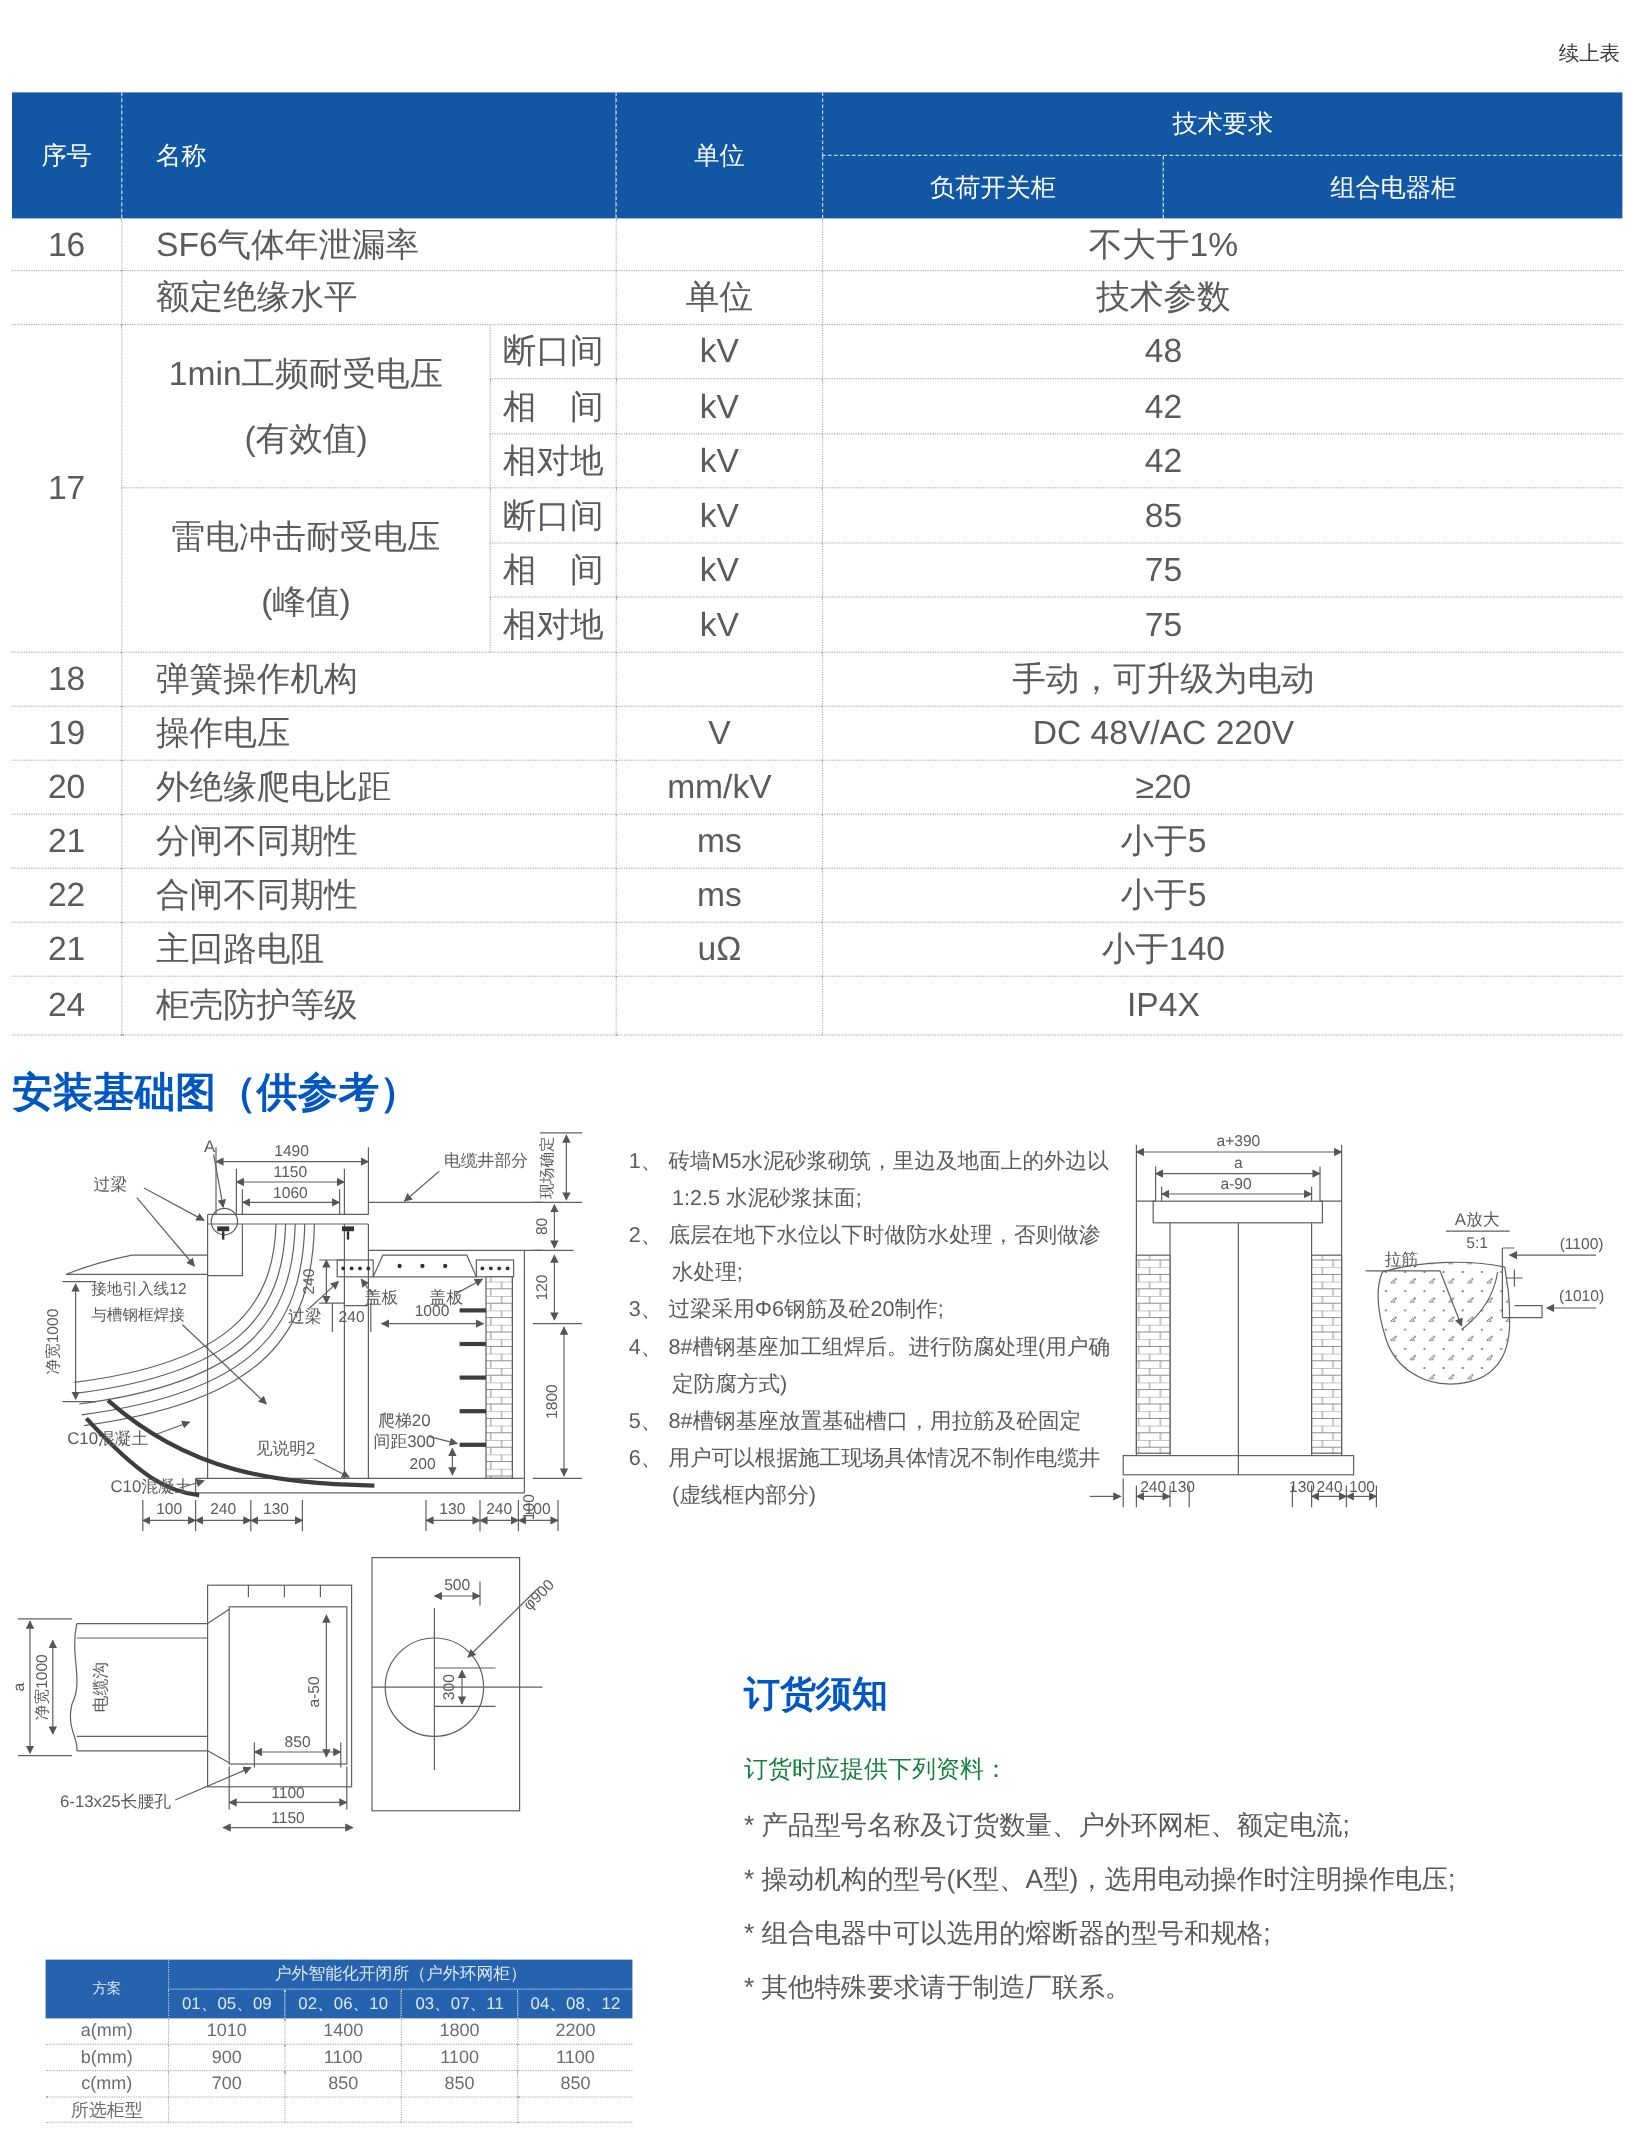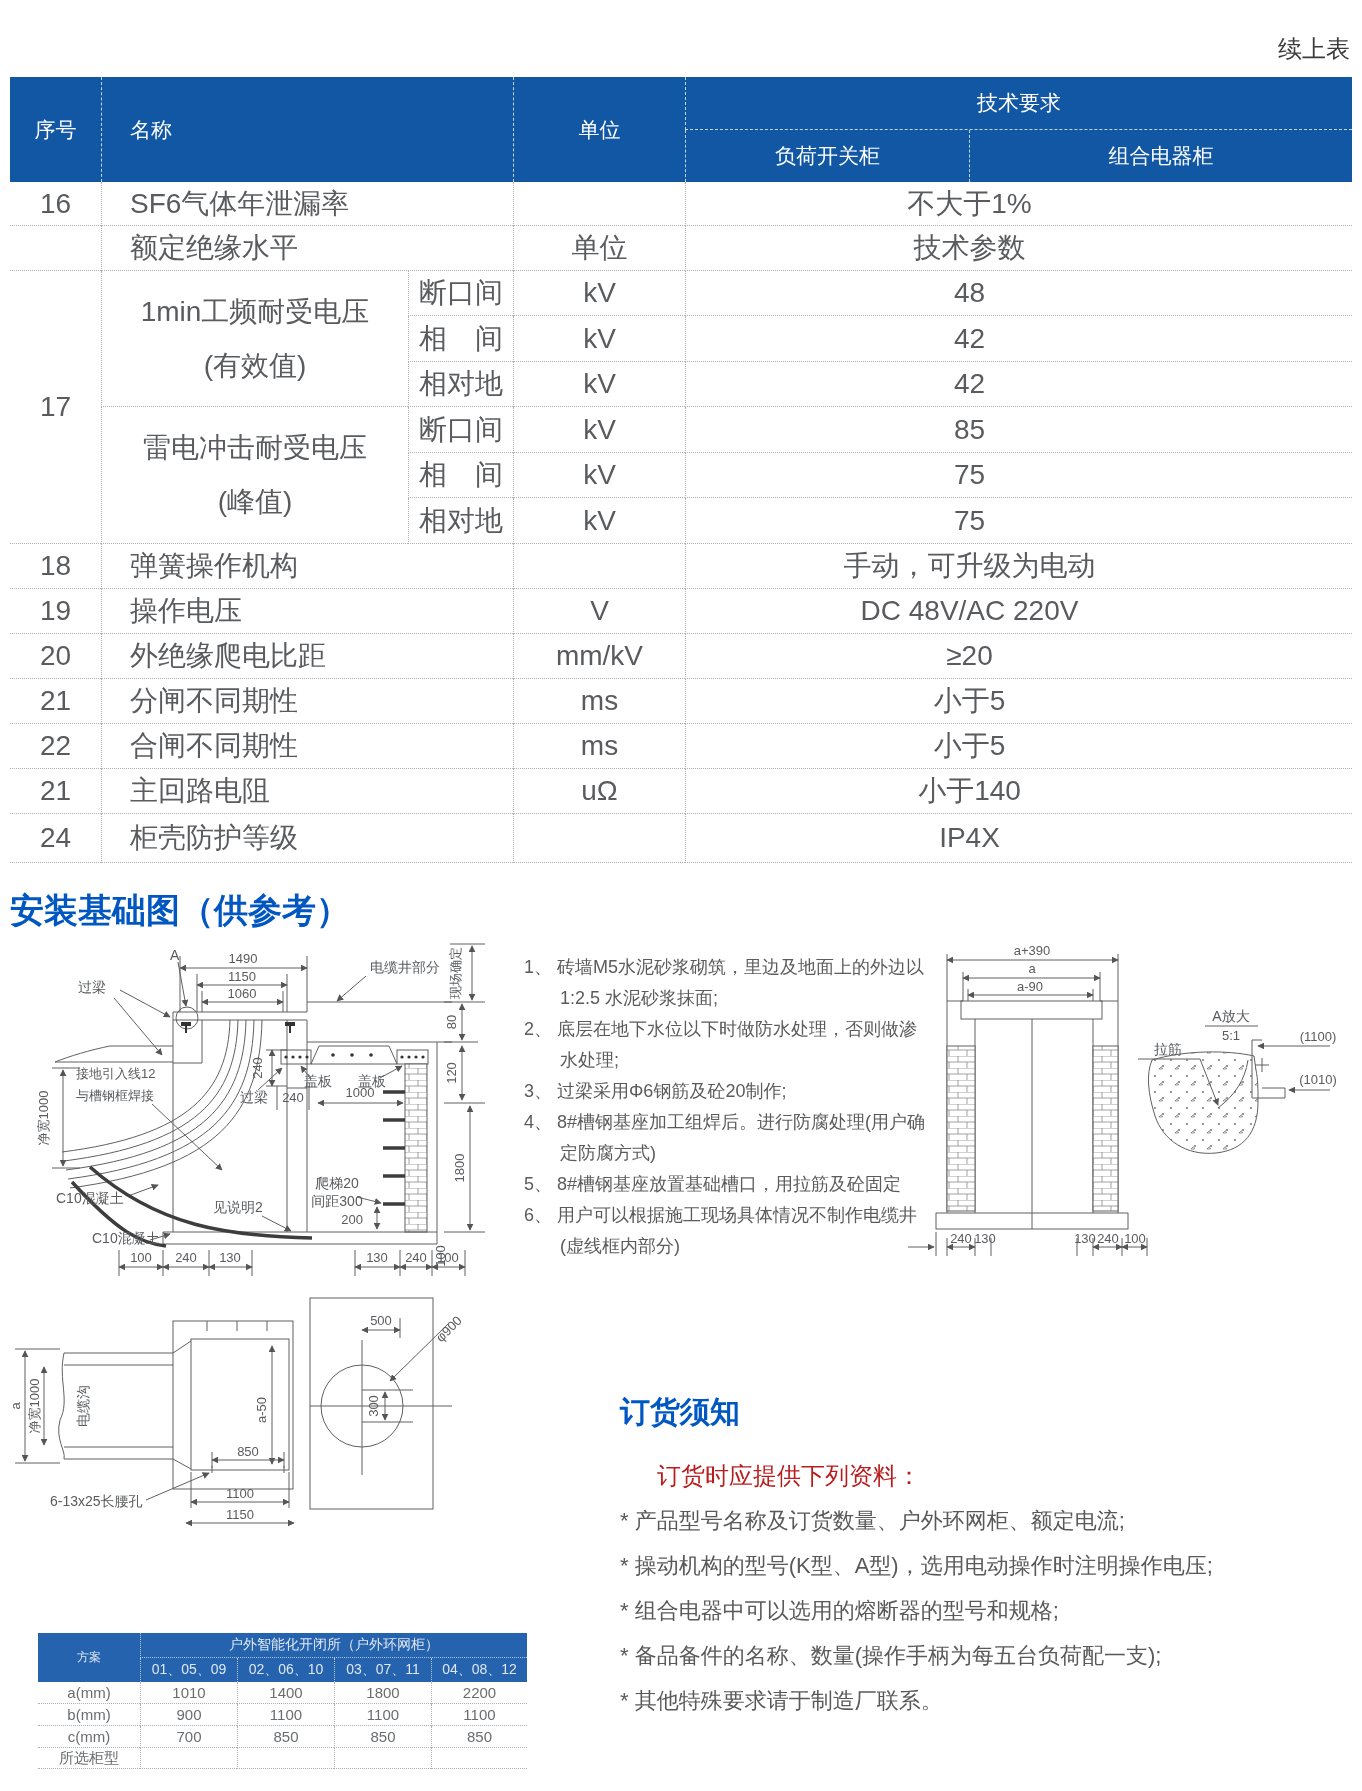--- a/index.html
+++ b/index.html
@@ -1,18 +1,18 @@
 <!DOCTYPE html>
 <html><head>
 <meta charset="utf-8">
 <style>
   html,body{margin:0;padding:0;background:#fff;}
   body{font-family:"Liberation Sans","DejaVu Sans",sans-serif;}
   #page{position:relative;width:1362px;height:1791px;background:#fff;overflow:hidden;}
-  .cont-note{position:absolute;top:33px;right:12px;font-size:24px;color:#3c3c3c;}
+  .cont-note{position:absolute;top:33px;right:12px;font-size:17px;color:#3c3c3c;}
   
   .st{position:absolute;left:10px;top:77px;width:1342px;display:grid;
       grid-template-columns:91px 307px 105px 172px 284px 383px;
       grid-template-rows:53px 52px 44px 45px 45px 46px 45px 46px 45px 46px 45px 45px 45px 45px 45px 45px 49px;}
   .hc{background:#1157a4;color:#ffffff;font-size:21px;display:flex;align-items:center;justify-content:center;}
   .hL{justify-content:flex-start;padding-left:28px;}
   .wl{border-left:1px dashed rgba(255,255,255,.75);}
   .wb{border-bottom:1px dashed rgba(255,255,255,.75);}
   .c{display:flex;align-items:center;justify-content:center;font-size:28px;color:#595b5e;border-bottom:1px dotted #b0b0b0;}
   .cl{justify-content:flex-start;padding-left:28px;}
@@ -20,21 +20,21 @@
   .val{padding-right:99px;}
   .two{flex-direction:column;gap:16px;}
   
   .sec-title{position:absolute;left:10px;top:888px;font-size:34px;font-weight:bold;color:#0057c2;}
   
   .notes{position:absolute;left:524px;top:952px;width:430px;font-size:18px;color:#5b5b5b;line-height:31px;}
   .notes .ind{padding-left:36px;}
   
   .ordering{position:absolute;left:620px;top:1392px;width:742px;}
   .ord-title{font-size:30px;font-weight:bold;color:#0057c2;margin-bottom:20px;}
-  .ord-intro{font-size:24px;color:#b91c1c;line-height:45px;margin-left:37px;}
+  .ord-intro{font-size:20px;color:#15803d;line-height:45px;}
   .ord-item{font-size:22px;color:#595959;line-height:45px;}
   
   .sch{position:absolute;left:38px;top:1633px;width:489px;display:grid;
        grid-template-columns:102px 97px 97px 97px 96px;
        grid-template-rows:25px 24px 22px 22px 22px 21px;}
   .shc{background:#2563ae;color:#dfe7f2;display:flex;align-items:center;justify-content:center;font-size:14px;}
   .sdl{border-left:1px dotted rgba(255,255,255,.65);}
   .sdb{border-bottom:1px dotted rgba(255,255,255,.65);}
   .scd{display:flex;align-items:center;justify-content:center;font-size:15px;color:#6a6d70;border-bottom:1px dotted #b0b0b0;}
   .sbl{border-left:1px dotted #b0b0b0;}
@@ -376,21 +376,20 @@
     <div>6、 用户可以根据施工现场具体情况不制作电缆井</div>
     <div class="ind">(虚线框内部分)</div>
   </div>
 
   <div class="ordering">
     <div class="ord-title">订货须知</div>
     <div class="ord-intro">订货时应提供下列资料：</div>
     <div class="ord-item">* 产品型号名称及订货数量、户外环网柜、额定电流;</div>
     <div class="ord-item">* 操动机构的型号(K型、A型)，选用电动操作时注明操作电压;</div>
     <div class="ord-item">* 组合电器中可以选用的熔断器的型号和规格;</div>
-    <div class="ord-item">* 备品备件的名称、数量(操作手柄为每五台负荷配一支);</div>
     <div class="ord-item">* 其他特殊要求请于制造厂联系。</div>
   </div>
 
   <div class="sch">
     <div class="shc" style="grid-area:1/1/3/2;font-size:12px">方案</div>
     <div class="shc sdl sdb" style="grid-area:1/2/2/6">户外智能化开闭所（户外环网柜）</div>
     <div class="shc sdl" style="grid-area:2/2/3/3">01、05、09</div>
     <div class="shc sdl" style="grid-area:2/3/3/4">02、06、10</div>
     <div class="shc sdl" style="grid-area:2/4/3/5">03、07、11</div>
     <div class="shc sdl" style="grid-area:2/5/3/6">04、08、12</div>

